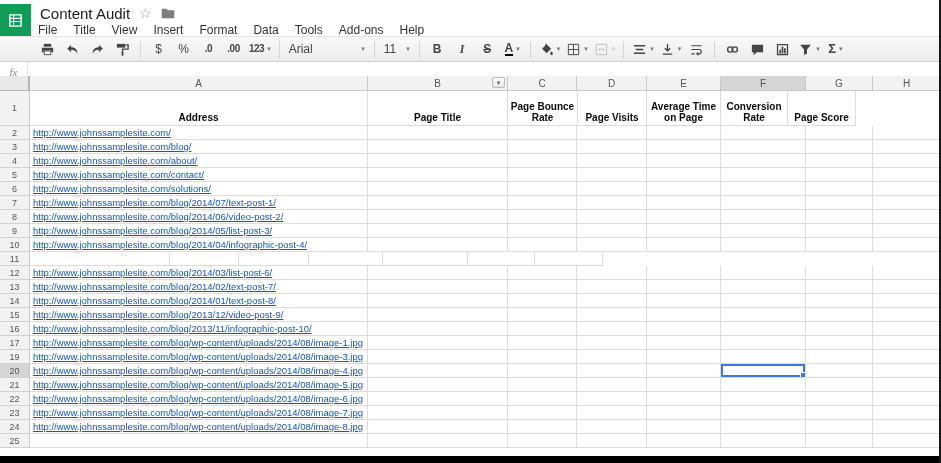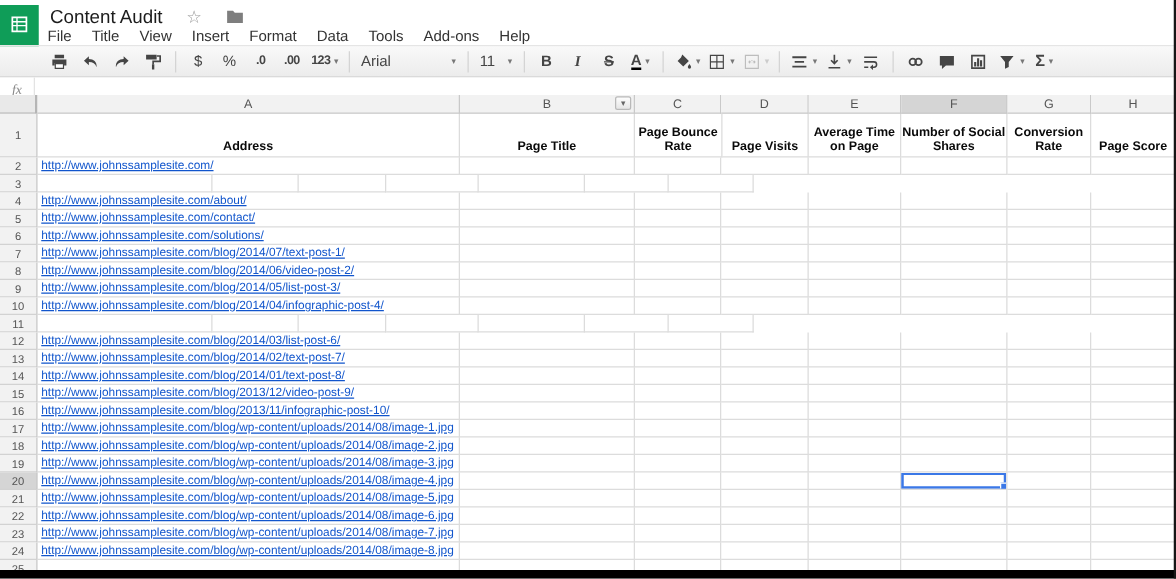--- a/index.html
+++ b/index.html
@@ -3,21 +3,21 @@
 <meta charset="utf-8">
 <style>
   html,body{margin:0;padding:0}
   .screen{position:relative;width:941px;height:463px;background:#fff;overflow:hidden;
           font-family:"Liberation Sans",sans-serif;-webkit-font-smoothing:antialiased}
 
   
   .logo{position:absolute;left:0;top:4px;width:31px;height:36px;background:#0f9d58;
         display:flex;align-items:center;justify-content:center;cursor:pointer}
   .logo svg{width:17px;height:17px}
-  .titlebar{position:absolute;left:40px;top:4px;height:18px;display:flex;align-items:center;gap:19px}
+  .titlebar{position:absolute;left:40px;top:4px;height:18px;display:flex;align-items:center;gap:9px}
   .doc-title{font-size:15px;color:#1c1c1c;cursor:text}
   .star{color:#9a9a9a;font-size:14px;line-height:14px;cursor:pointer}
   .folder{cursor:pointer;display:flex}
   .folder svg{width:14px;height:13px}
   .menubar{position:absolute;left:30px;top:22px;height:14px;display:flex;align-items:center}
   .menu-item{font-size:12px;color:#333;padding:0 8px;cursor:pointer}
   .status{font-size:12px;color:#aaa;margin-left:12px;cursor:default}
 
   
   .toolbar{position:absolute;left:0;top:36px;width:941px;height:26px;box-sizing:border-box;
@@ -321,23 +321,20 @@
         </div>
         <div class="cell" style="width: 70px; white-space: normal;">
           <span>Page Bounce Rate</span>
         </div>
         <div class="cell" style="width: 69px; white-space: normal;">
           <span>Page Visits</span>
         </div>
         <div class="cell" style="width: 74px; white-space: normal;">
           <span>Average Time on Page</span>
         </div>
-        <div class="cell" style="width: 85px; white-space: normal;">
-          <span>Number of Social Shares</span>
-        </div>
         <div class="cell" style="width: 67px; white-space: normal;">
           <span>Conversion Rate</span>
         </div>
         <div class="cell" style="width: 68px; white-space: normal;">
           <span>Page Score</span>
         </div>
       </div>
     <div id="data-rows">
         <div class="row datarow">
           <div class="rowhdr">2</div>
@@ -347,31 +344,34 @@
           <div class="cell" style="width: 140px;"></div>
           <div class="cell" style="width: 69px;"></div>
           <div class="cell" style="width: 70px;"></div>
           <div class="cell" style="width: 74px;"></div>
           <div class="cell" style="width: 85px;"></div>
           <div class="cell" style="width: 67px;"></div>
           <div class="cell" style="width: 68px;"></div>
         </div>
         <div class="row datarow">
           <div class="rowhdr">3</div>
+          <div class="cell" style="width: 338px;">
+            <span class="link">http://www.johnssamplesite.com/blog/</span>
+          </div>
           <div class="cell" style="width: 140px;"></div>
           <div class="cell" style="width: 69px;"></div>
           <div class="cell" style="width: 70px;"></div>
           <div class="cell" style="width: 74px;"></div>
           <div class="cell" style="width: 85px;"></div>
           <div class="cell" style="width: 67px;"></div>
           <div class="cell" style="width: 68px;"></div>
         </div>
         <div class="row datarow">
           <div class="rowhdr">4</div>
-          <div class="cell" style="width: 338px;">
+          <div class="cell" style="width: 338px; text-decoration: underline;">
             <span class="link">http://www.johnssamplesite.com/about/</span>
           </div>
           <div class="cell" style="width: 140px;"></div>
           <div class="cell" style="width: 69px;"></div>
           <div class="cell" style="width: 70px;"></div>
           <div class="cell" style="width: 74px;"></div>
           <div class="cell" style="width: 85px;"></div>
           <div class="cell" style="width: 67px;"></div>
           <div class="cell" style="width: 68px;"></div>
         </div>
@@ -525,33 +525,20 @@
           <div class="cell" style="width: 70px;"></div>
           <div class="cell" style="width: 74px;"></div>
           <div class="cell" style="width: 85px;"></div>
           <div class="cell" style="width: 67px;"></div>
           <div class="cell" style="width: 68px;"></div>
         </div>
         <div class="row datarow">
           <div class="rowhdr">17</div>
           <div class="cell" style="width: 338px;">
             <span class="link">http://www.johnssamplesite.com/blog/wp-content/uploads/2014/08/image-1.jpg</span>
-          </div>
-          <div class="cell" style="width: 140px;"></div>
-          <div class="cell" style="width: 69px;"></div>
-          <div class="cell" style="width: 70px;"></div>
-          <div class="cell" style="width: 74px;"></div>
-          <div class="cell" style="width: 85px;"></div>
-          <div class="cell" style="width: 67px;"></div>
-          <div class="cell" style="width: 68px;"></div>
-        </div>
-        <div class="row datarow">
-          <div class="rowhdr">18</div>
-          <div class="cell" style="width: 338px;">
-            <span class="link">http://www.johnssamplesite.com/blog/wp-content/uploads/2014/08/image-2.jpg</span>
           </div>
           <div class="cell" style="width: 140px;"></div>
           <div class="cell" style="width: 69px;"></div>
           <div class="cell" style="width: 70px;"></div>
           <div class="cell" style="width: 74px;"></div>
           <div class="cell" style="width: 85px;"></div>
           <div class="cell" style="width: 67px;"></div>
           <div class="cell" style="width: 68px;"></div>
         </div>
         <div class="row datarow">

